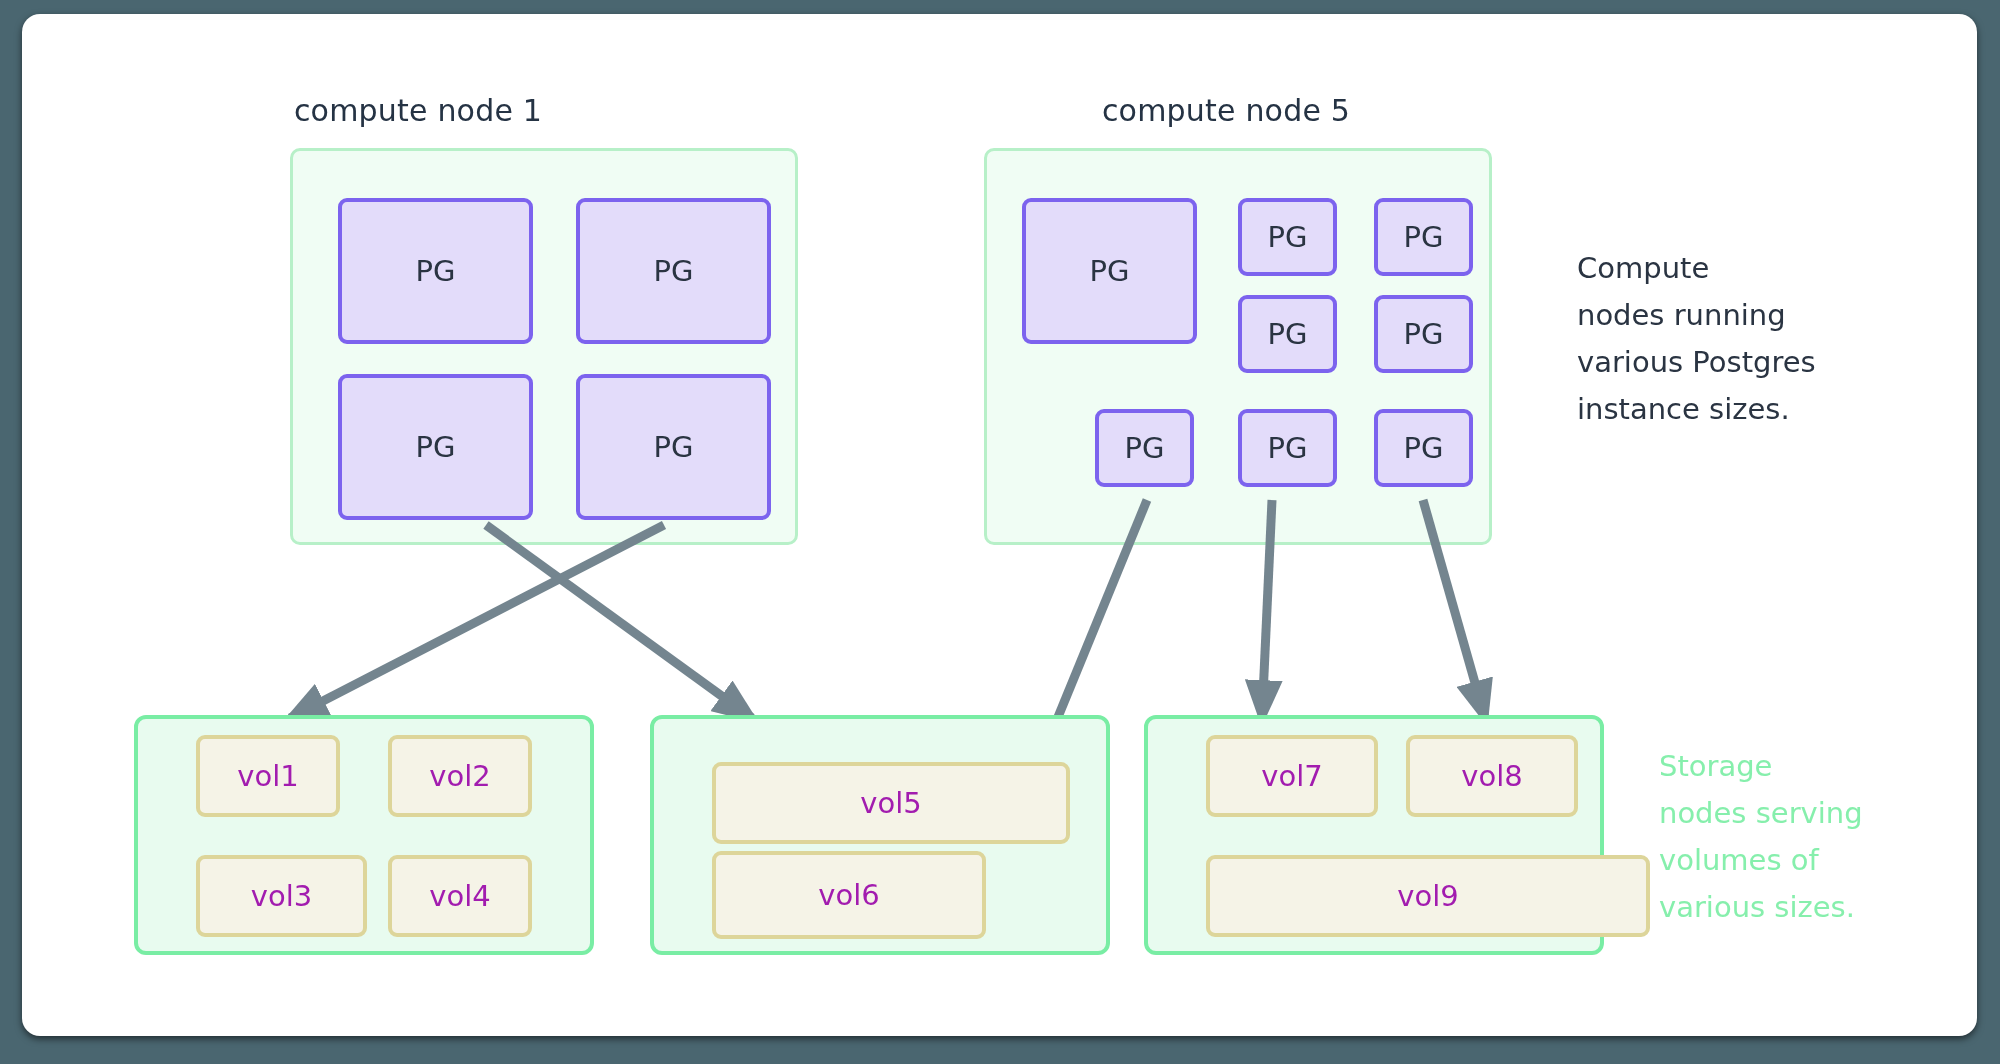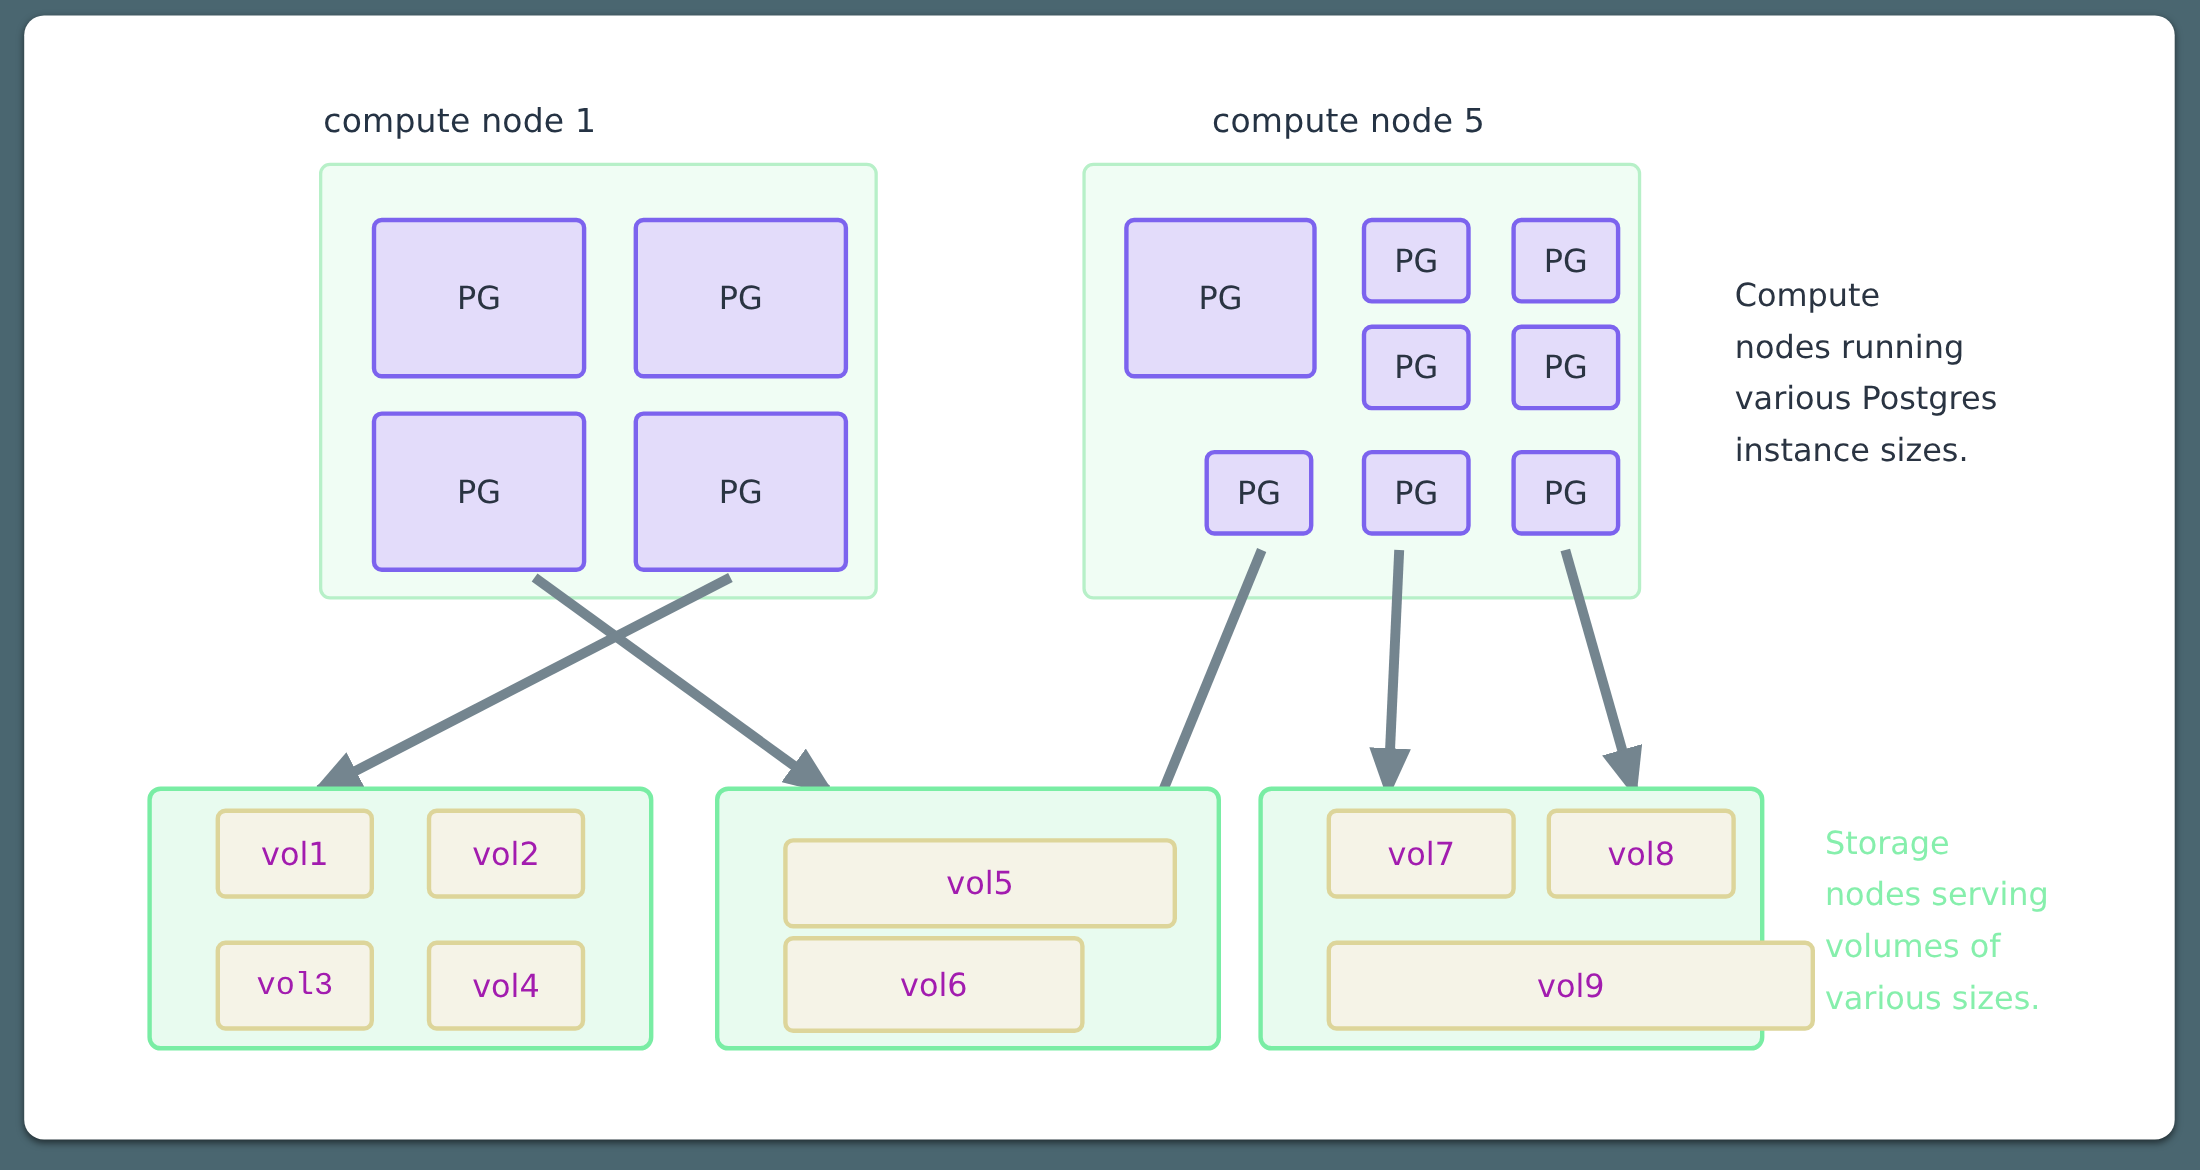--- a/index.html
+++ b/index.html
@@ -151,21 +151,21 @@
       <div class="pg-box" style="left: 1374px; top: 295px; width: 99px; height: 78px; background: rgb(227, 220, 250); border-color: rgb(124, 99, 238);">PG</div>
       <div class="pg-box" style="left: 1095px; top: 409px; width: 99px; height: 78px; background: rgb(227, 220, 250); border-color: rgb(124, 99, 238);">PG</div>
       <div class="pg-box" style="left: 1238px; top: 409px; width: 99px; height: 78px; background: rgb(227, 220, 250); border-color: rgb(124, 99, 238);">PG</div>
       <div class="pg-box" style="left: 1374px; top: 409px; width: 99px; height: 78px; background: rgb(227, 220, 250); border-color: rgb(124, 99, 238);">PG</div>
     </div>
 
   <div id="storage-layer">
       <div class="storage-node" style="left: 134px; top: 715px; width: 460px; height: 240px; background: rgb(232, 251, 239); border-color: rgb(121, 237, 164);"></div>
       <div class="vol-box" style="left: 196px; top: 735px; width: 144px; height: 82px; background: rgb(245, 243, 231); border-color: rgb(221, 213, 154);">vol1</div>
       <div class="vol-box" style="left: 388px; top: 735px; width: 144px; height: 82px; background: rgb(245, 243, 231); border-color: rgb(221, 213, 154);">vol2</div>
-      <div class="vol-box" style="left: 196px; top: 855px; width: 144px; height: 82px; background: rgb(245, 243, 231); border-color: rgb(221, 213, 154); font-family: Liberation Mono, monospace;">vol3</div>
+      <div class="vol-box" style="left: 196px; top: 855px; width: 171px; height: 82px; background: rgb(245, 243, 231); border-color: rgb(221, 213, 154);">vol3</div>
       <div class="vol-box" style="left: 388px; top: 855px; width: 144px; height: 82px; background: rgb(245, 243, 231); border-color: rgb(221, 213, 154);">vol4</div>
       <div class="storage-node" style="left: 650px; top: 715px; width: 460px; height: 240px; background: rgb(232, 251, 239); border-color: rgb(121, 237, 164);"></div>
       <div class="vol-box" style="left: 712px; top: 730px; width: 358px; height: 82px; background: rgb(245, 243, 231); border-color: rgb(221, 213, 154); margin-top: 32px;">vol5</div>
       <div class="vol-box" style="left: 712px; top: 851px; width: 274px; height: 88px; background: rgb(245, 243, 231); border-color: rgb(221, 213, 154);">vol6</div>
       <div class="storage-node" style="left: 1144px; top: 715px; width: 460px; height: 240px; background: rgb(232, 251, 239); border-color: rgb(121, 237, 164);"></div>
       <div class="vol-box" style="left: 1206px; top: 735px; width: 172px; height: 82px; background: rgb(245, 243, 231); border-color: rgb(221, 213, 154);">vol7</div>
       <div class="vol-box" style="left: 1406px; top: 735px; width: 172px; height: 82px; background: rgb(245, 243, 231); border-color: rgb(221, 213, 154);">vol8</div>
       <div class="vol-box" style="left: 1206px; top: 855px; width: 444px; height: 82px; background: rgb(245, 243, 231); border-color: rgb(221, 213, 154);">vol9</div>
     </div>
 

